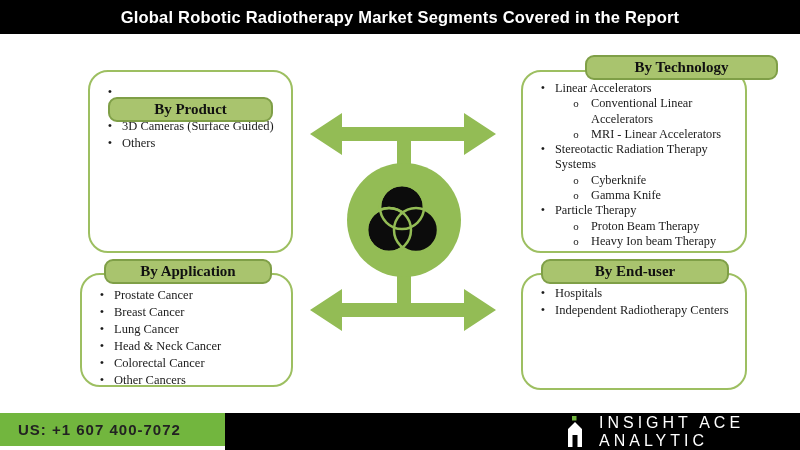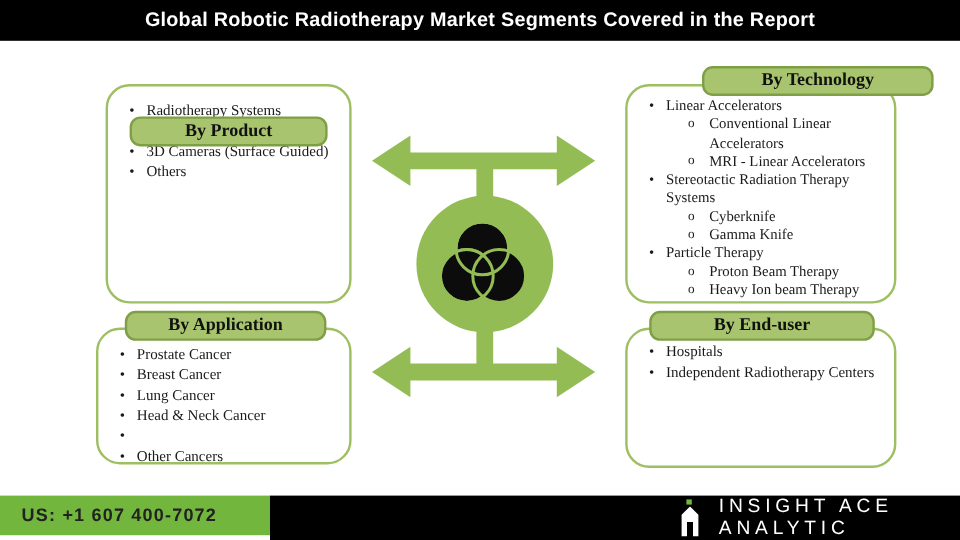--- a/index.html
+++ b/index.html
@@ -67,21 +67,20 @@
     <span class="title">Global Robotic Radiotherapy Market Segments Covered in the Report</span>
   </div>
 
   <div class="badge badge-product">
     <span>By Product</span>
   </div>
   <div class="segbox box-product">
     <ul>
         <li class="lvl1">
           <span class="marker">•</span>
-          <span class="txt">Radiotherapy Systems</span>
         </li>
         <li class="lvl1">
           <span class="marker">•</span>
           <span class="txt">Softwares</span>
         </li>
         <li class="lvl1">
           <span class="marker">•</span>
           <span class="txt">3D Cameras (Surface Guided)</span>
         </li>
         <li class="lvl1">
@@ -151,20 +150,21 @@
         <li class="lvl1">
           <span class="marker">•</span>
           <span class="txt">Lung Cancer</span>
         </li>
         <li class="lvl1">
           <span class="marker">•</span>
           <span class="txt">Head &amp; Neck Cancer</span>
         </li>
         <li class="lvl1">
           <span class="marker">•</span>
+          <span class="txt">Colorectal Cancer</span>
         </li>
         <li class="lvl1">
           <span class="marker">•</span>
           <span class="txt">Other Cancers</span>
         </li>
       </ul>
   </div>
 
   <div class="badge badge-enduser">
     <span>By  End-user</span>

